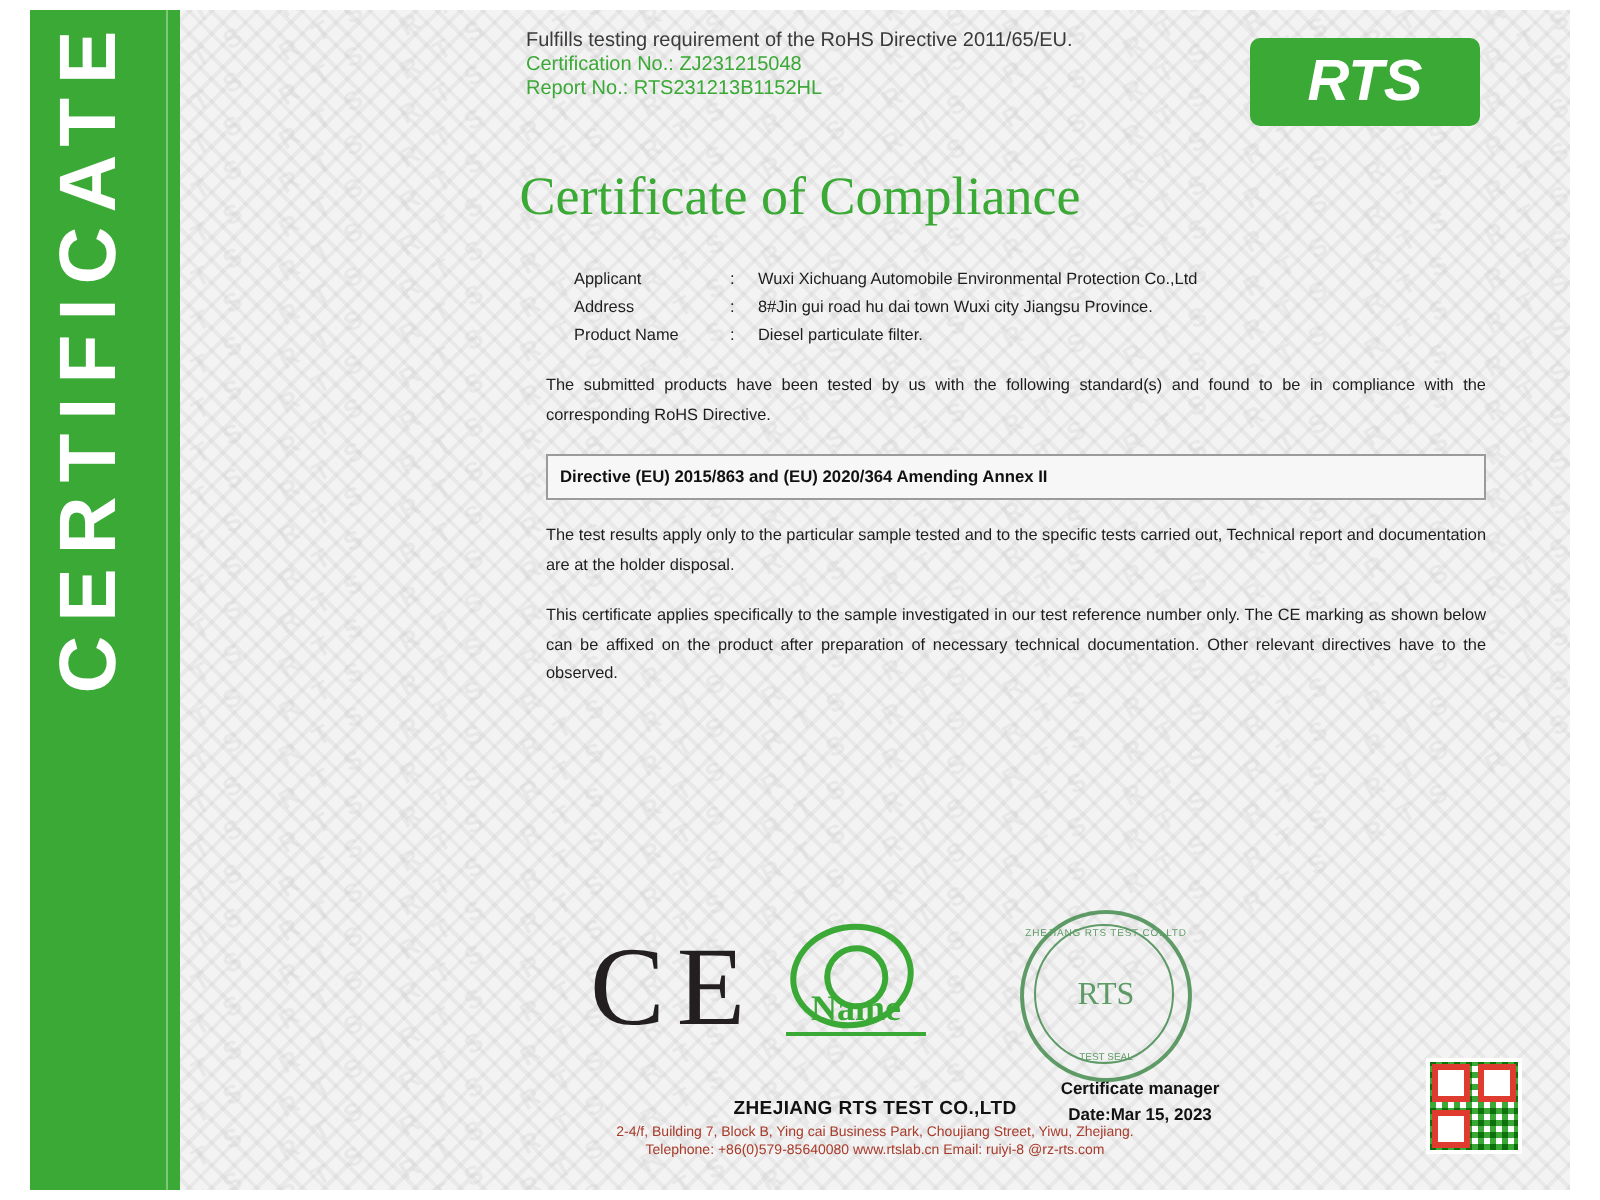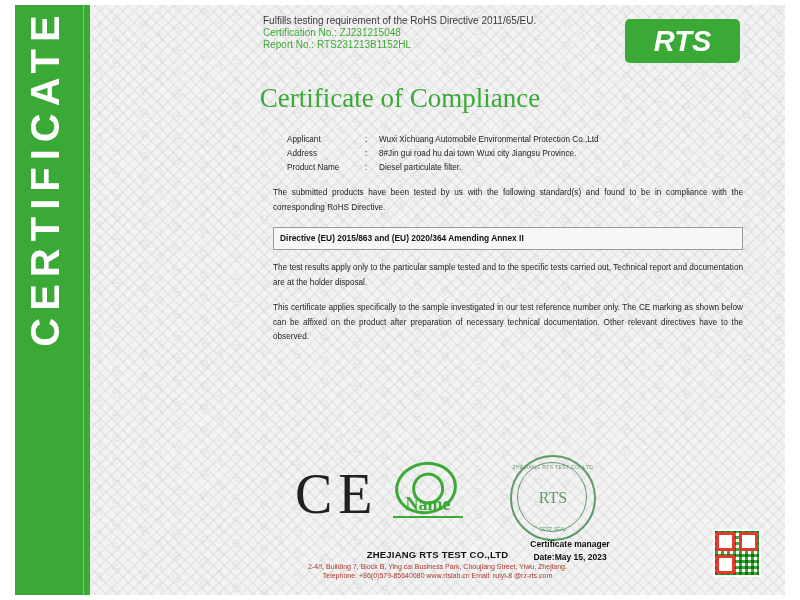--- a/index.html
+++ b/index.html
@@ -440,21 +440,21 @@
 
       <div class="stamp">
         <div class="ring"></div>
         <div class="stamp-top">ZHEJIANG RTS TEST CO.,LTD</div>
         <div class="stamp-center">RTS</div>
         <div class="stamp-bottom">TEST SEAL</div>
       </div>
 
       <div class="manager-block">
         <div>Certificate manager</div>
-        <div>Date:May 15, 2023</div>
+        <div>Date:Mar 15, 2023</div>
       </div>
     </div>
 
     <div class="footer">
       <div class="company">ZHEJIANG RTS TEST CO.,LTD</div>
       <div class="addr">2-4/f, Building 7, Block B, Ying cai Business Park, Choujiang Street, Yiwu, Zhejiang.</div>
       <div class="contact">Telephone: +86(0)579-85640080      www.rtslab.cn      Email: ruiyi-8 @rz-rts.com</div>
     </div>
 
     <div class="qr">

